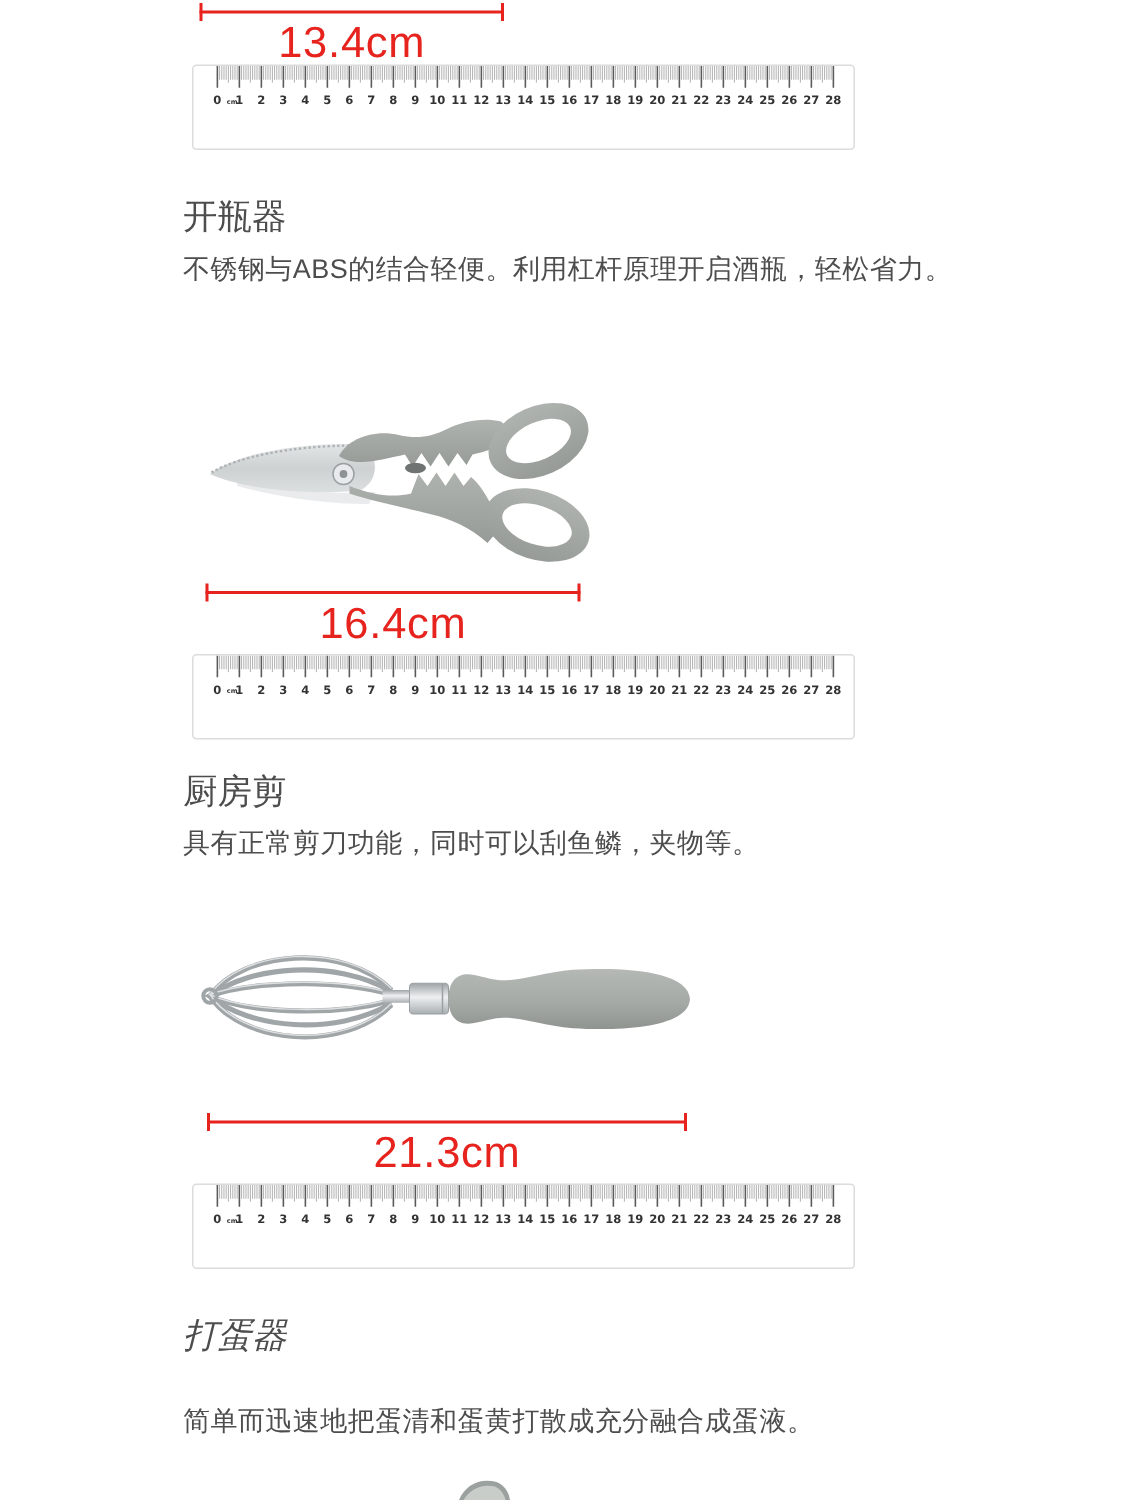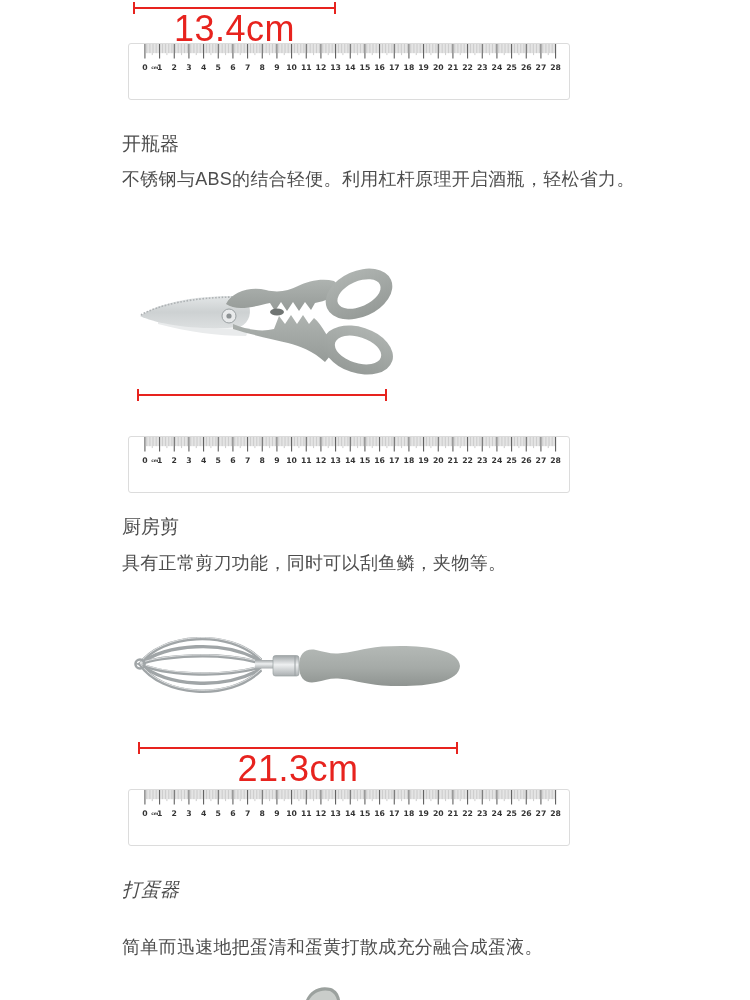--- a/index.html
+++ b/index.html
@@ -7,29 +7,29 @@
               font-family:"Liberation Sans","DejaVu Sans",sans-serif; }
   .page { position:relative; width:750px; height:1000px; background:#ffffff; }
 
   
   .mline { position:absolute; height:2px; background:var(--accent-red,#e7231e); }
   .mline::before, .mline::after { content:""; position:absolute; top:-5px; width:2px; height:12px;
               background:var(--accent-red,#e7231e); }
   .mline::before { left:0; } .mline::after { right:0; }
 
   .mlabel { position:absolute; text-align:center; color:var(--accent-red,#e7231e);
-            font-size:36px; line-height:32px; font-weight:400; letter-spacing:0.5px; }
+            font-size:29px; line-height:32px; font-weight:400; letter-spacing:0.5px; }
 
   .ruler { position:absolute; width:442px; height:57px; background:#fff;
            border:1px solid #dcdcdc; border-radius:3px; }
   .ruler svg { display:block; width:100%; height:100%; }
   .ruler-num  { font-family:"DejaVu Sans",sans-serif; font-size:8px; font-weight:600; fill:#333; }
   .ruler-unit { font-family:"DejaVu Sans",sans-serif; font-size:4.5px; font-weight:600; fill:#333; }
 
-  .ptitle { position:absolute; left:122px; font-size:19px; line-height:26px;
+  .ptitle { position:absolute; left:122px; font-size:23px; line-height:26px;
             color:var(--text-dark,#4d4d4d); }
   .pdesc  { position:absolute; left:122px; font-size:18px; line-height:26px;
             color:var(--text-dark,#4d4d4d); letter-spacing:0.3px; }
 
   .product { position:absolute; }
 
   
   .ml1 { left:133px; top:7px;   width:203px; }
   .lb1 { left:133px; top:13px;  width:203px; }
   .ru1 { left:128px; top:43px; }
@@ -406,20 +406,21 @@
     <g transform="rotate(18 220 100)">
       <ellipse cx="220" cy="100" rx="36" ry="23" fill="url(#hnd)"></ellipse>
       <ellipse cx="220" cy="100" rx="24" ry="13" fill="#ffffff"></ellipse>
     </g>
 
     <circle cx="91" cy="66" r="7" fill="#e8eaeb" stroke="#9aa0a2" stroke-width="1"></circle>
     <circle cx="91" cy="66" r="2.6" fill="#8d9294"></circle>
   </svg>
 
   <div class="mline ml2"></div>
+  <div class="mlabel lb2">16.4cm</div>
   <div class="ruler ru2">
       <svg viewBox="0 0 442 57">
         <line x1="9.5" x2="9.5" y1="0" y2="15" stroke="#5a5a5a" stroke-width="1.1"></line>
         <line x1="11.02" x2="11.02" y1="0" y2="9.5" stroke="#9d9d9d" stroke-width="0.55"></line>
         <line x1="12.54" x2="12.54" y1="0" y2="9.5" stroke="#9d9d9d" stroke-width="0.55"></line>
         <line x1="14.059999999999999" x2="14.059999999999999" y1="0" y2="9.5" stroke="#9d9d9d" stroke-width="0.55"></line>
         <line x1="15.58" x2="15.58" y1="0" y2="9.5" stroke="#9d9d9d" stroke-width="0.55"></line>
         <line x1="17.1" x2="17.1" y1="0" y2="11.5" stroke="#9d9d9d" stroke-width="0.55"></line>
         <line x1="18.619999999999997" x2="18.619999999999997" y1="0" y2="9.5" stroke="#9d9d9d" stroke-width="0.55"></line>
         <line x1="20.14" x2="20.14" y1="0" y2="9.5" stroke="#9d9d9d" stroke-width="0.55"></line>

